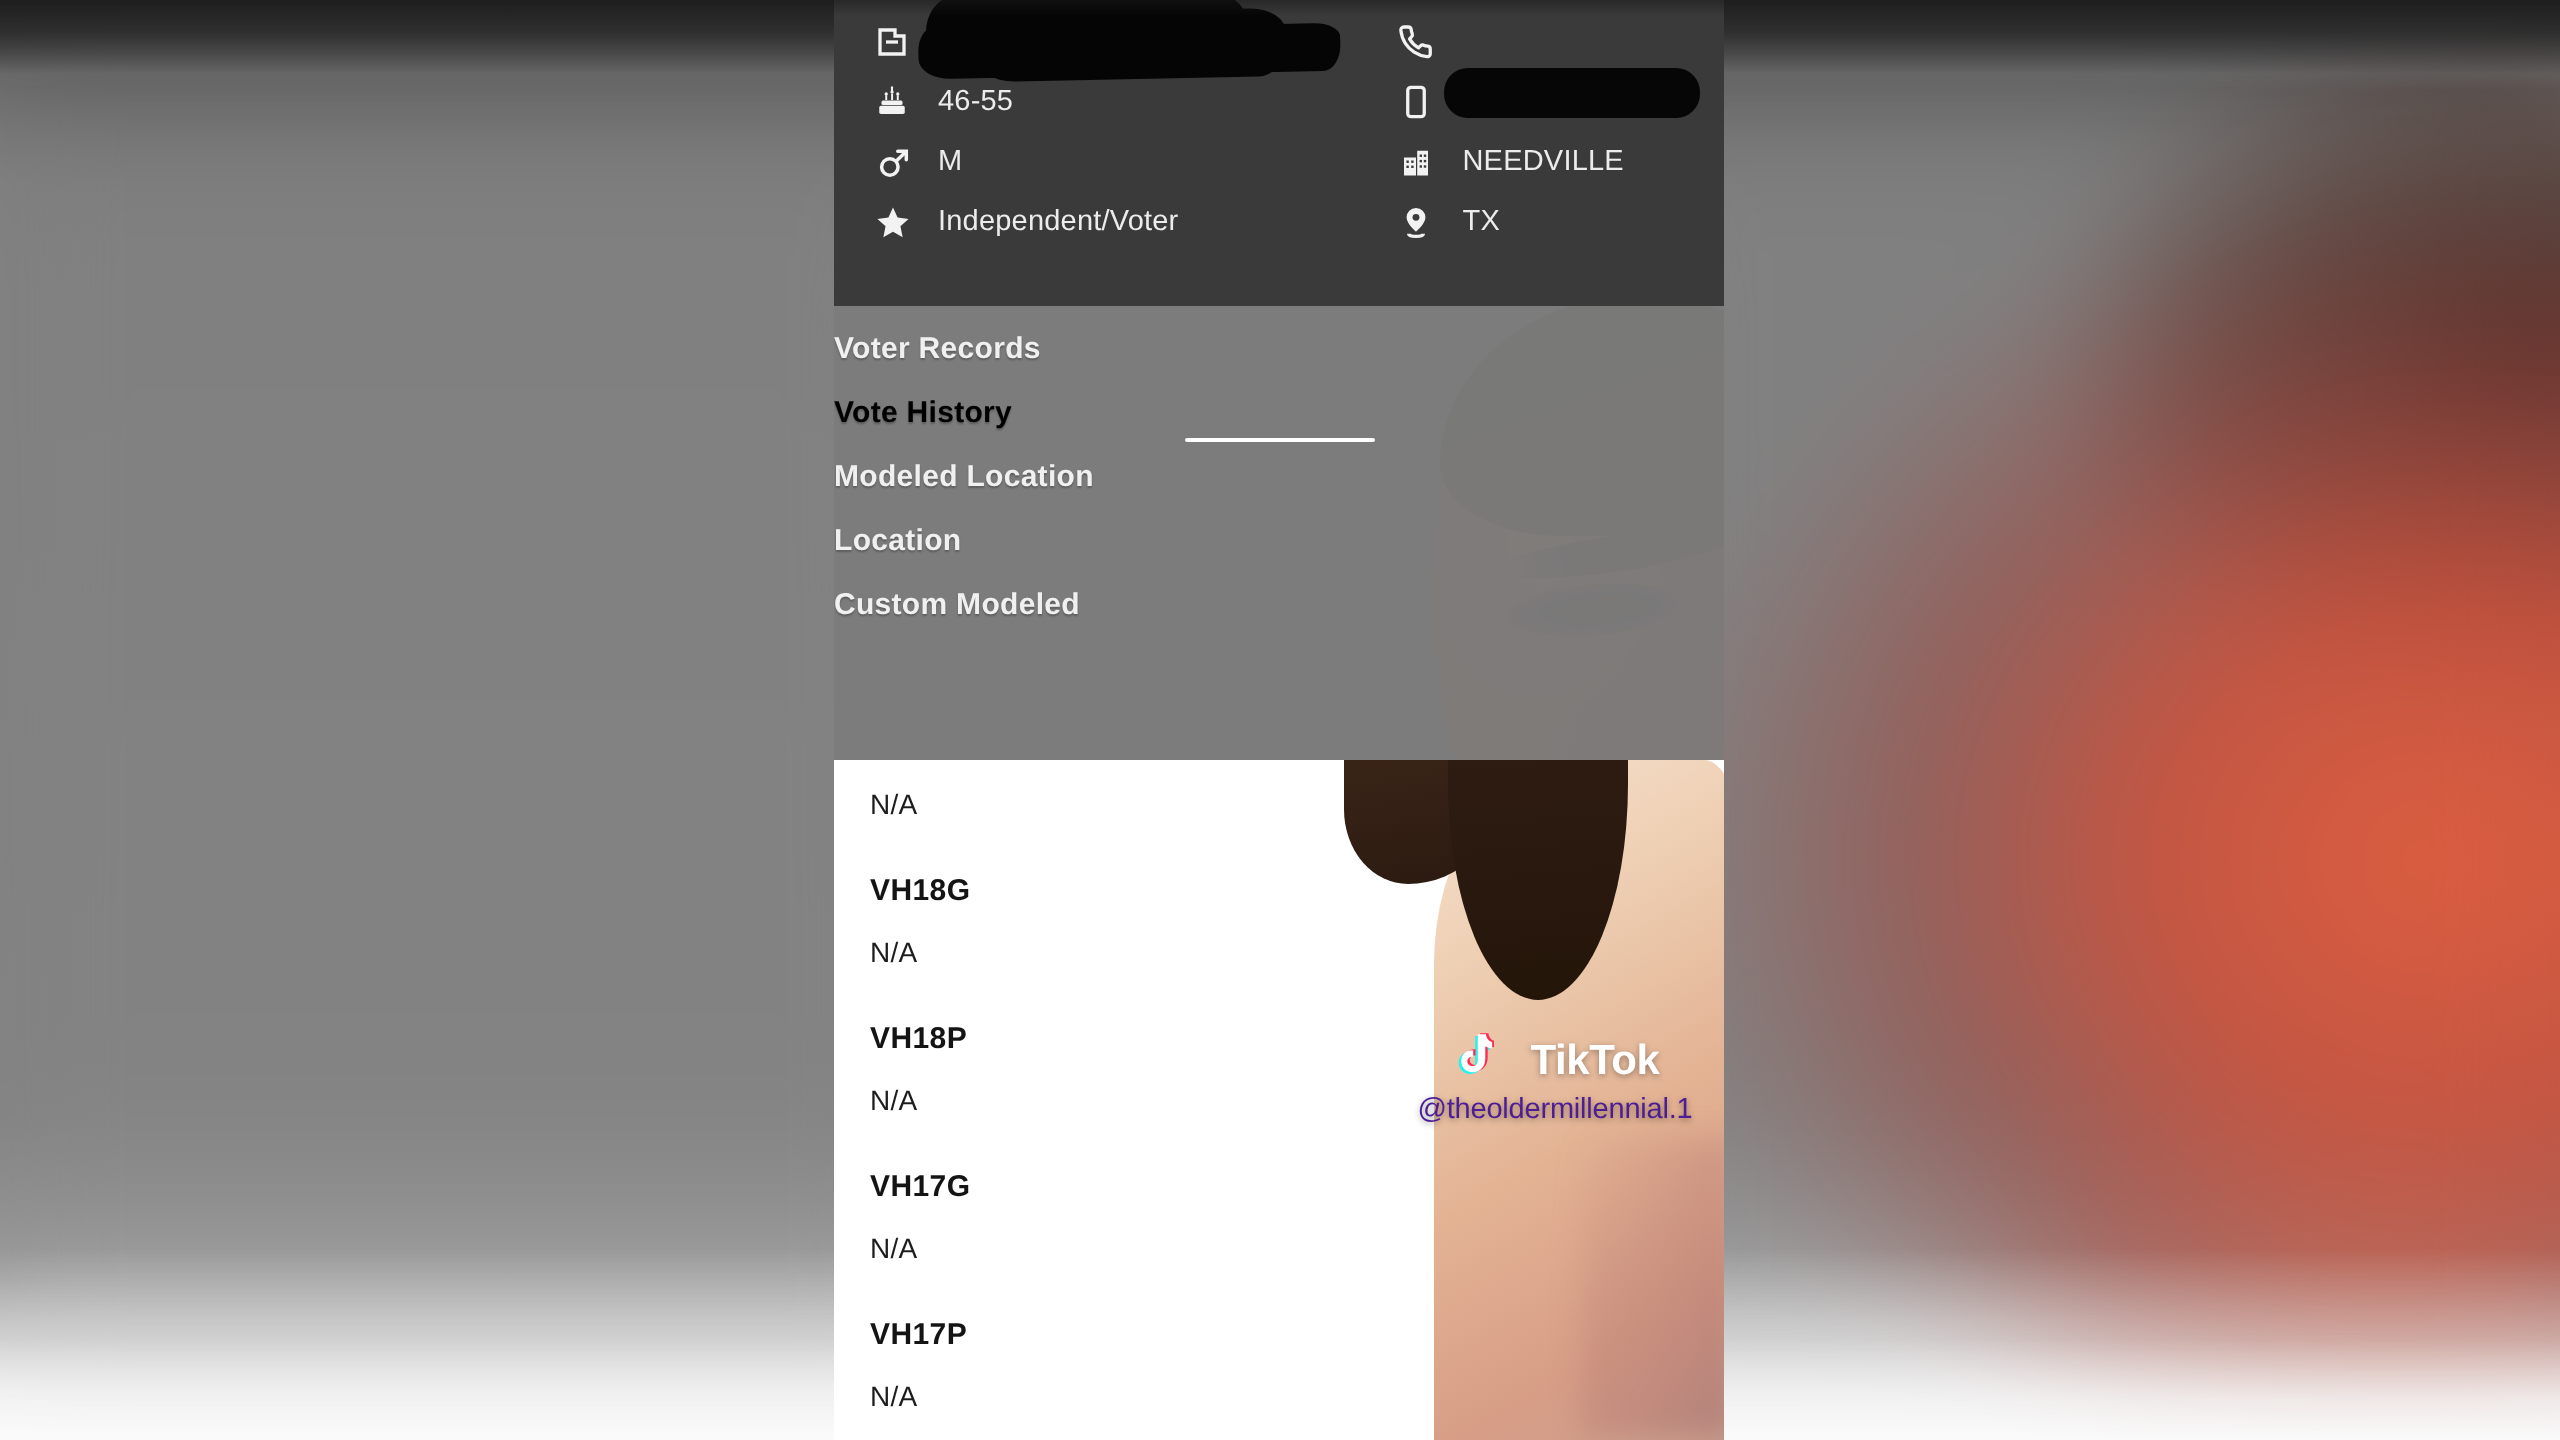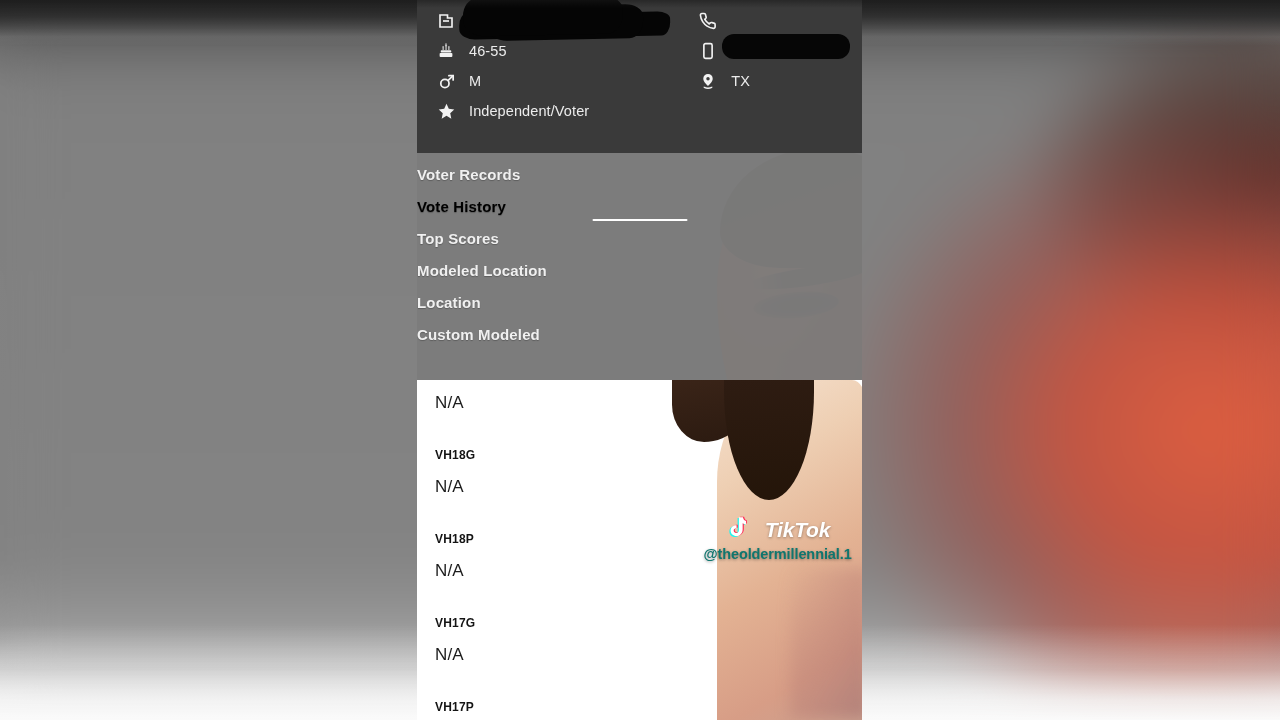--- a/index.html
+++ b/index.html
@@ -272,29 +272,29 @@
     position: absolute;
     left: 0; top: 380px;
     width: 445px; height: 340px;
     background: #ffffff;
     box-sizing: border-box;
     padding: 12px 0 0 18px;
     overflow: hidden;
   }
   .vote-label {
     color: #141414;
-    font-size: 12px;
+    font-size: 15px;
     font-weight: 700;
     line-height: 21px;
-    margin-top: 32px;
+    margin-top: 22px;
     letter-spacing: 0.2px;
   }
   .vote-value {
     color: #1d1d1d;
-    font-size: 17px;
+    font-size: 14px;
     font-weight: 400;
     line-height: 21px;
     margin-top: 10px;
     letter-spacing: 0.1px;
   }
   .vote-value.first { margin-top: 0; }
 
   
   .vote-list-mask {
     position: absolute;
@@ -309,34 +309,33 @@
     left: 690px; top: 516px;
     width: 175px;
     text-align: center;
     pointer-events: none;
   }
   .tiktok-logo-row {
     display: flex;
     align-items: center;
     justify-content: center;
     gap: 18px;
-    font-style: italic;
   }
   .tiktok-word {
     color: #ffffff;
     font-size: 21px;
     font-weight: 700;
     letter-spacing: -0.2px;
     text-shadow: 0 1px 3px rgba(0,0,0,0.35);
   }
   .tiktok-handle {
     margin-top: 2px;
-    color: #0f766e;
+    color: #4c1d95;
     font-size: 14.5px;
-    font-weight: 700;
+    font-weight: 400;
     letter-spacing: -0.1px;
     text-shadow: 0 1px 3px rgba(0,0,0,0.4);
   }
 
   
   .v-top {
     position: absolute; left: 0; top: 0; width: 445px; height: 8px;
     background: linear-gradient(to bottom, rgba(25,25,25,0.55), rgba(25,25,25,0));
     pointer-events: none;
   }
@@ -432,20 +431,39 @@
           <div class="info-row">
             <span class="info-icon">
               <svg width="18" height="18" viewBox="0 0 24 24" fill="none" stroke="#f2f2f2" stroke-width="2.2">
                 <rect x="6.5" y="2.2" width="11" height="19.6" rx="2.2"></rect>
               </svg>
             </span>
             <span class="info-text"></span>
             <span class="redact-bar"></span>
           </div>
 
+          <div class="info-row">
+            <span class="info-icon">
+              <svg width="18" height="18" viewBox="0 0 24 24" fill="#f2f2f2">
+                <path d="M4 9 H12 V21 H4 Z"></path>
+                <path d="M12.8 4.5 H20 V21 H12.8 Z"></path>
+                <rect x="5.6" y="11" width="1.6" height="1.6" fill="#3a3a3a"></rect>
+                <rect x="8.8" y="11" width="1.6" height="1.6" fill="#3a3a3a"></rect>
+                <rect x="5.6" y="14.4" width="1.6" height="1.6" fill="#3a3a3a"></rect>
+                <rect x="8.8" y="14.4" width="1.6" height="1.6" fill="#3a3a3a"></rect>
+                <rect x="14.4" y="7" width="1.6" height="1.6" fill="#3a3a3a"></rect>
+                <rect x="17.2" y="7" width="1.6" height="1.6" fill="#3a3a3a"></rect>
+                <rect x="14.4" y="10.6" width="1.6" height="1.6" fill="#3a3a3a"></rect>
+                <rect x="17.2" y="10.6" width="1.6" height="1.6" fill="#3a3a3a"></rect>
+                <rect x="14.4" y="14.2" width="1.6" height="1.6" fill="#3a3a3a"></rect>
+                <rect x="17.2" y="14.2" width="1.6" height="1.6" fill="#3a3a3a"></rect>
+              </svg>
+            </span>
+            <span class="info-text">NEEDVILLE</span>
+          </div>
 
           <div class="info-row">
             <span class="info-icon">
               <svg width="18" height="18" viewBox="0 0 24 24" fill="none" stroke="#f2f2f2" stroke-width="2.1">
                 <path d="M12 2.6a6.3 6.3 0 0 0-6.3 6.3c0 4.4 6.3 9.6 6.3 9.6s6.3-5.2 6.3-9.6A6.3 6.3 0 0 0 12 2.6z" fill="#f2f2f2" stroke="none"></path>
                 <circle cx="12" cy="8.9" r="2.3" fill="#3a3a3a" stroke="none"></circle>
                 <path d="M7 19.8c0 1 2.2 1.8 5 1.8s5-.8 5-1.8"></path>
               </svg>
             </span>
             <span class="info-text">TX</span>
@@ -454,23 +472,20 @@
       </div>
     </div>
 
     <div class="nav">
       <div class="nav-item">
         <span>Voter Records</span>
       </div>
       <div class="nav-item active">
         <span>Vote History</span>
         <span class="nav-underline"></span>
-      </div>
-      <div class="nav-item">
-        <span>Top Scores</span>
       </div>
       <div class="nav-item">
         <span>Modeled Location</span>
       </div>
       <div class="nav-item">
         <span>Location</span>
       </div>
       <div class="nav-item">
         <span>Custom Modeled</span>
       </div>

